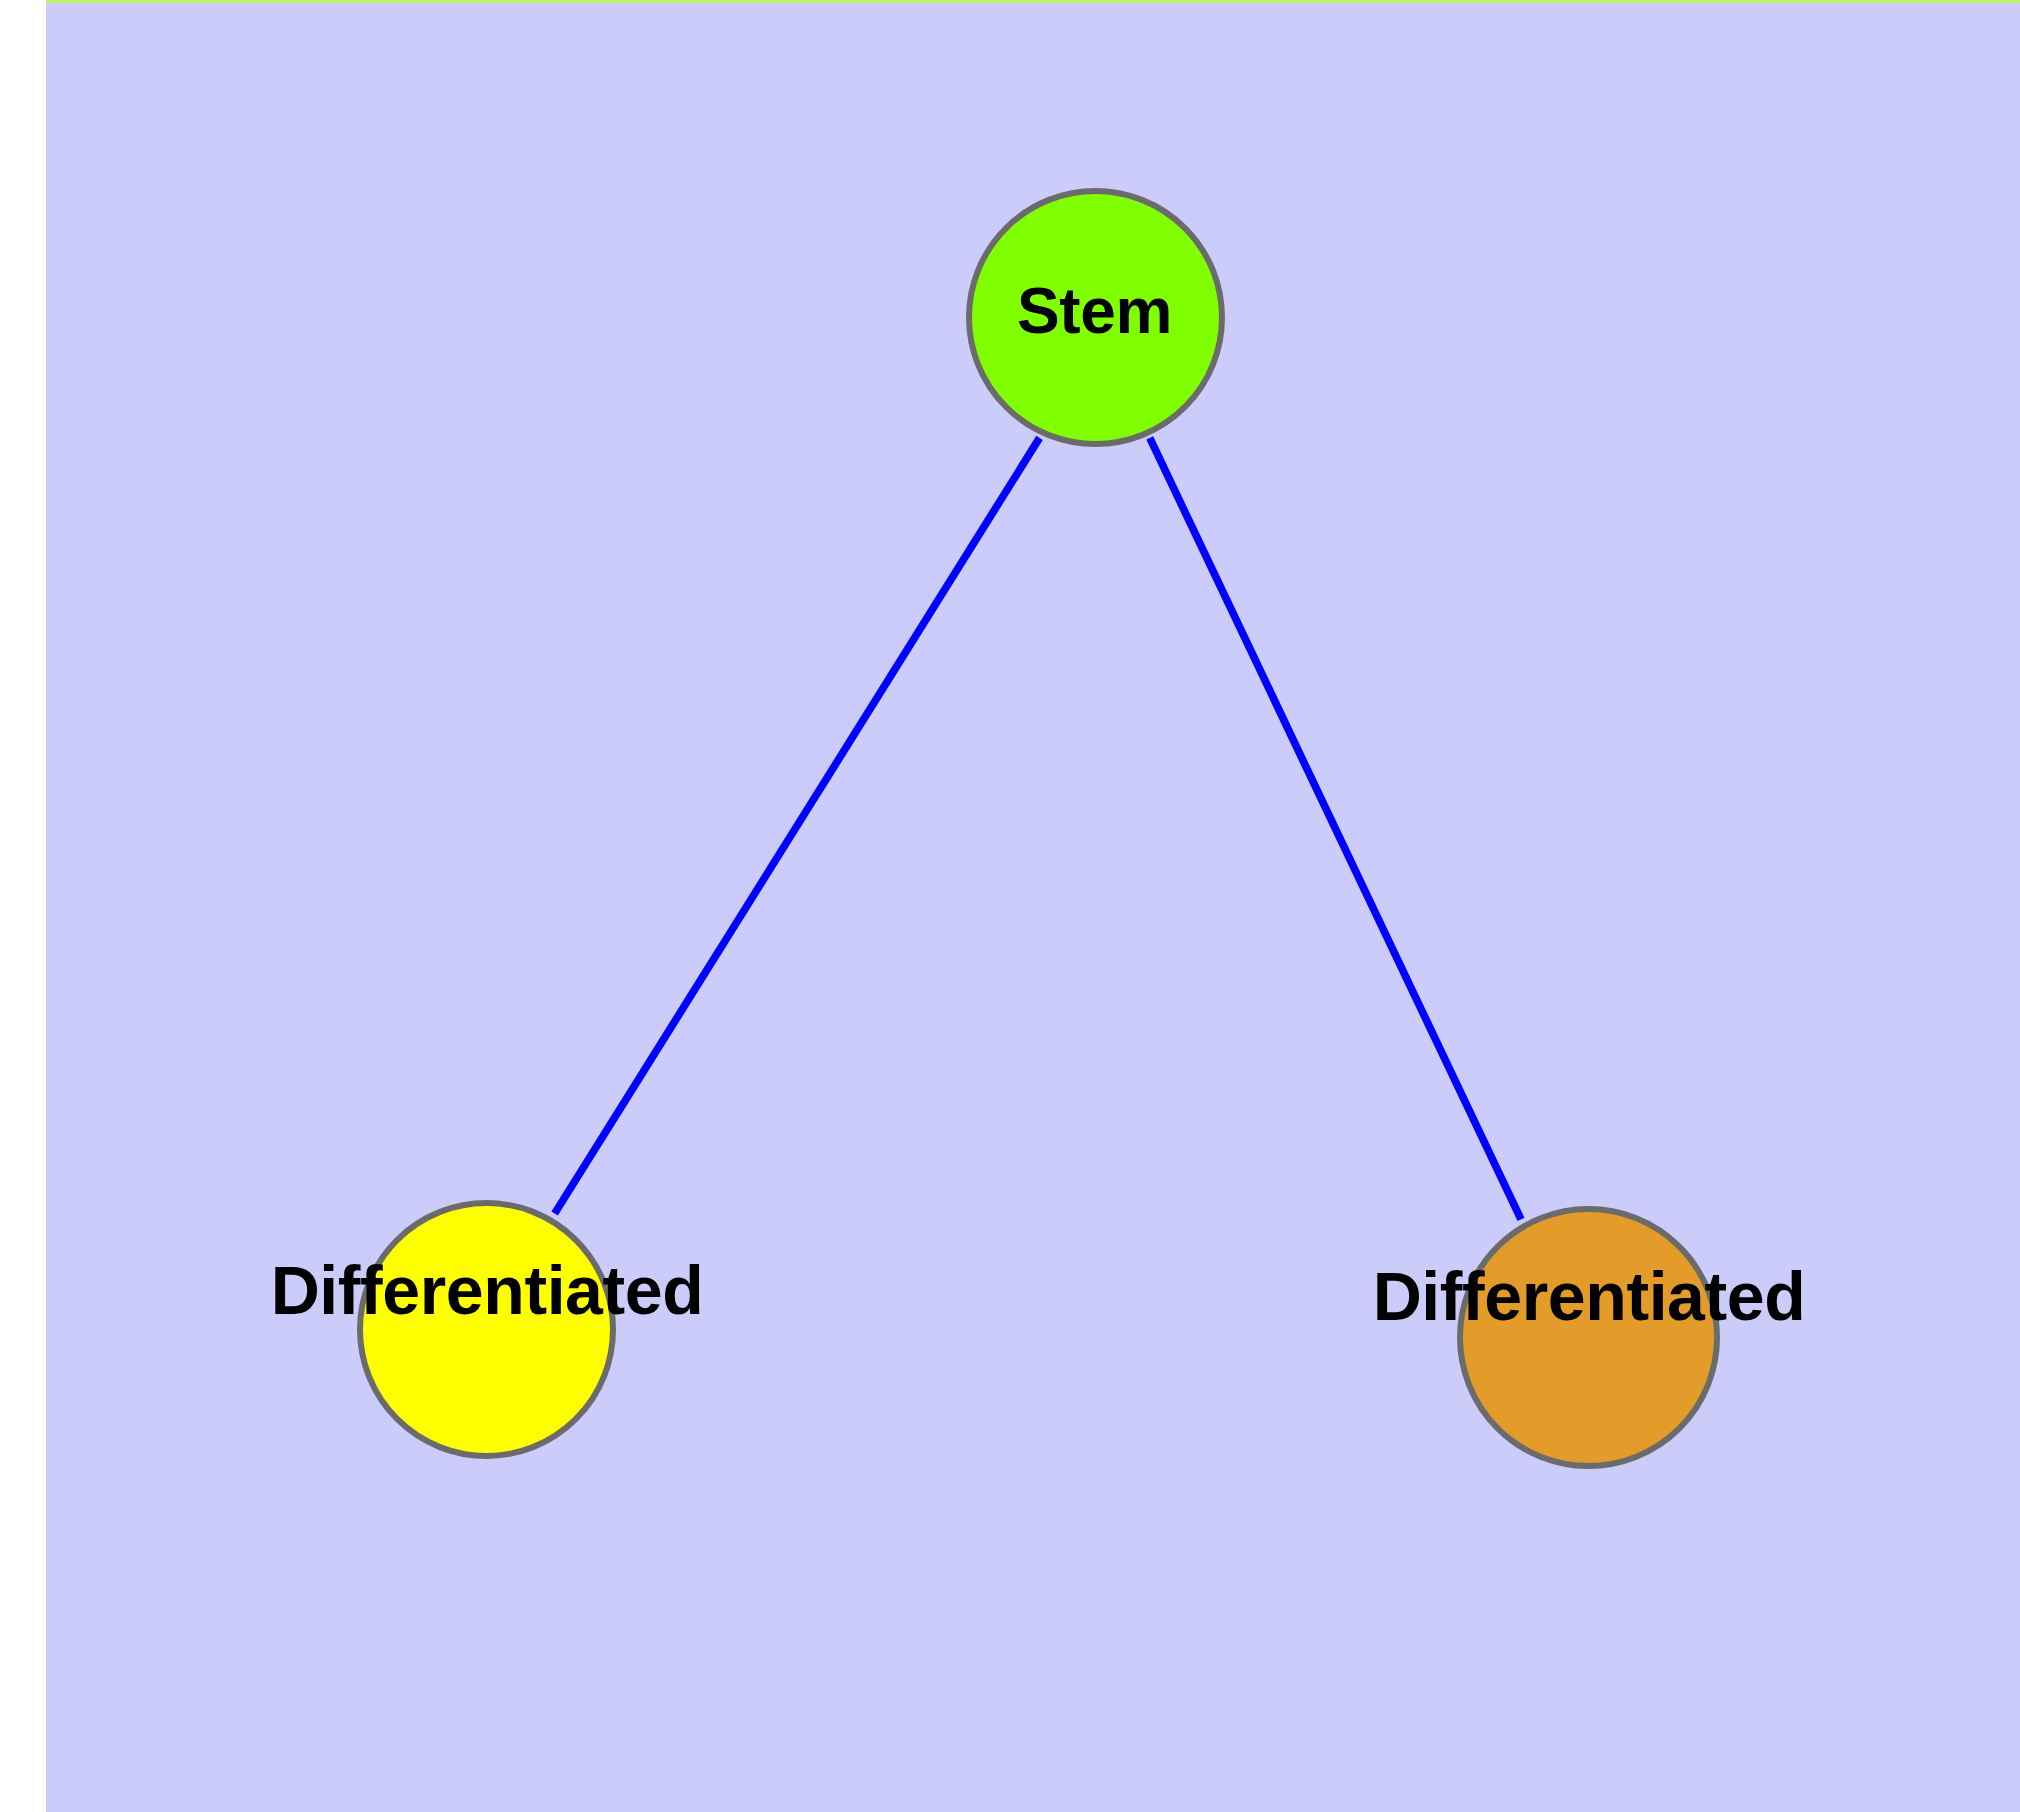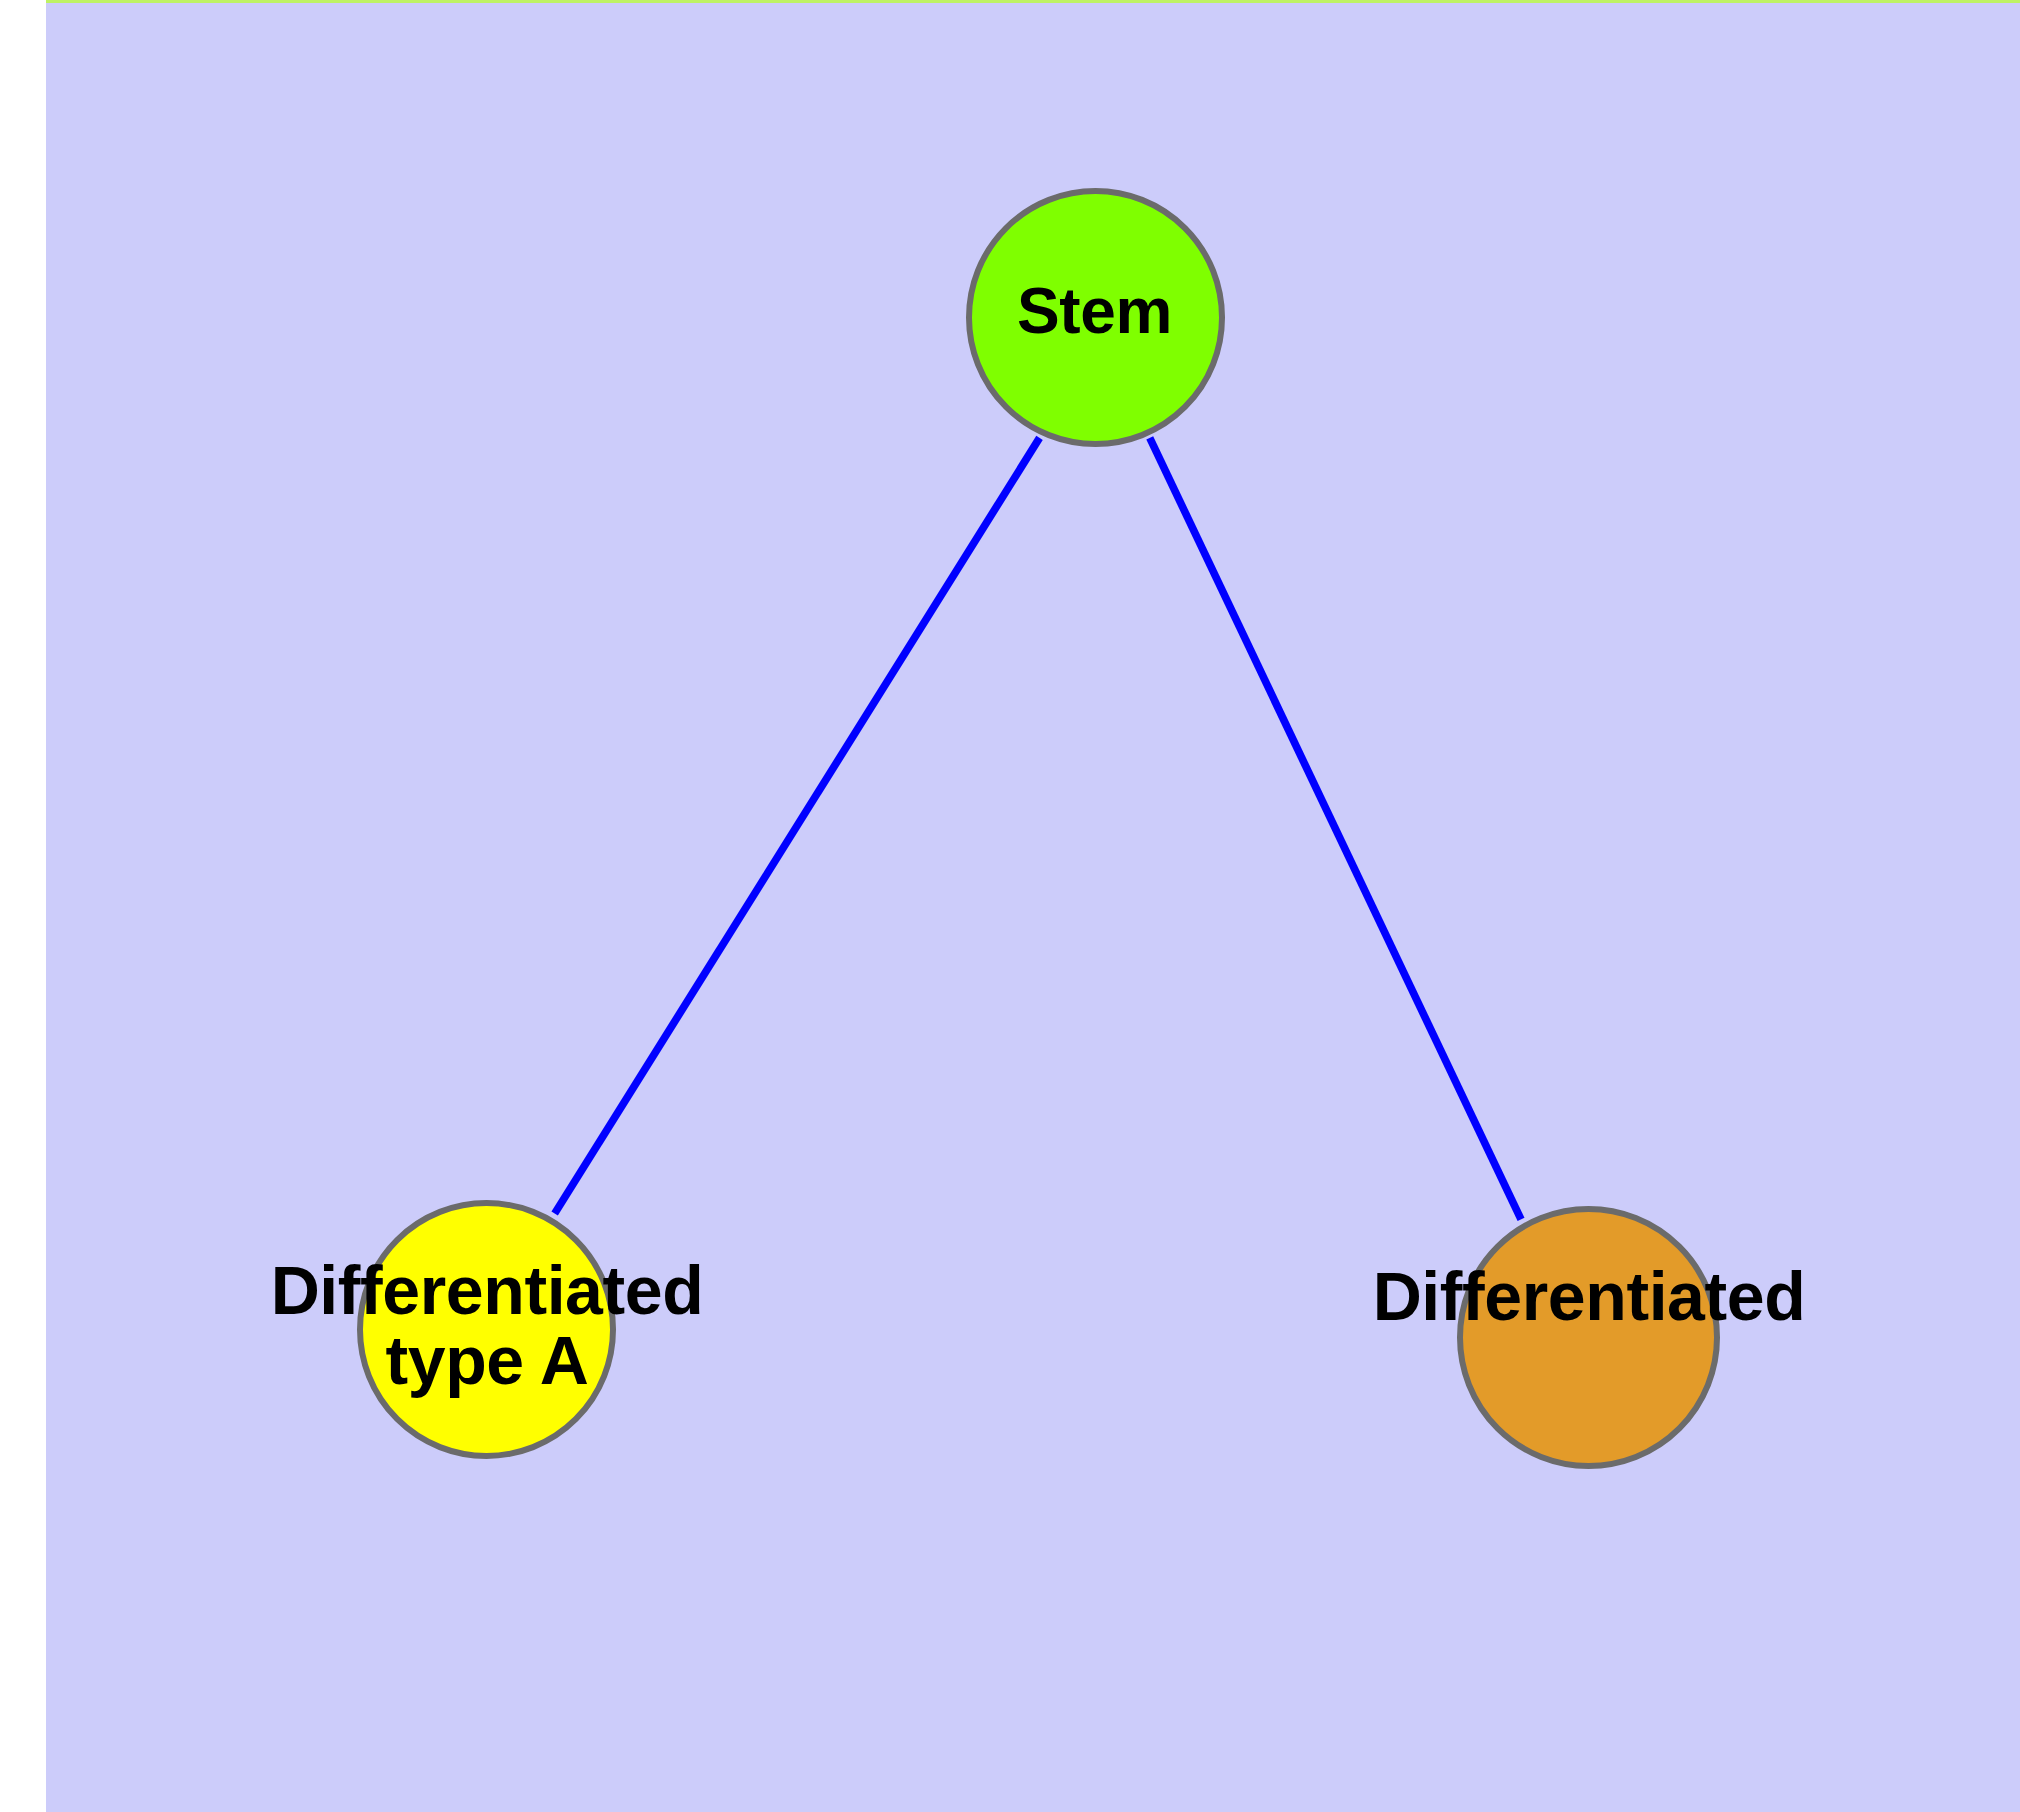--- a/index.html
+++ b/index.html
@@ -96,20 +96,20 @@
 
     <svg id="edge-layer" viewBox="0 0 2384 2134">
       <line x1="1172" y1="513" x2="600" y2="1428" stroke="#0000ff" stroke-width="9" stroke-linecap="butt"></line>
       <line x1="1302" y1="513" x2="1740" y2="1435" stroke="#0000ff" stroke-width="9" stroke-linecap="butt"></line>
     </svg>
 
     <div class="graph-node" id="node-stem"></div>
     <div class="node-label" id="label-stem">Stem</div>
 
     <div class="graph-node" id="node-diff-a"></div>
-    <div class="node-label" id="label-diff-a"><span>Differentiated</span><br><span>type A</span></div>
+    <div class="node-label" id="label-diff-a"><span>Differentiated</span><br></div>
 
     <div class="graph-node" id="node-diff-b"></div>
     <div class="node-label" id="label-diff-b"><span>Differentiated</span><br></div>
 
   </div>
 </div>
 
 
 </body></html>

